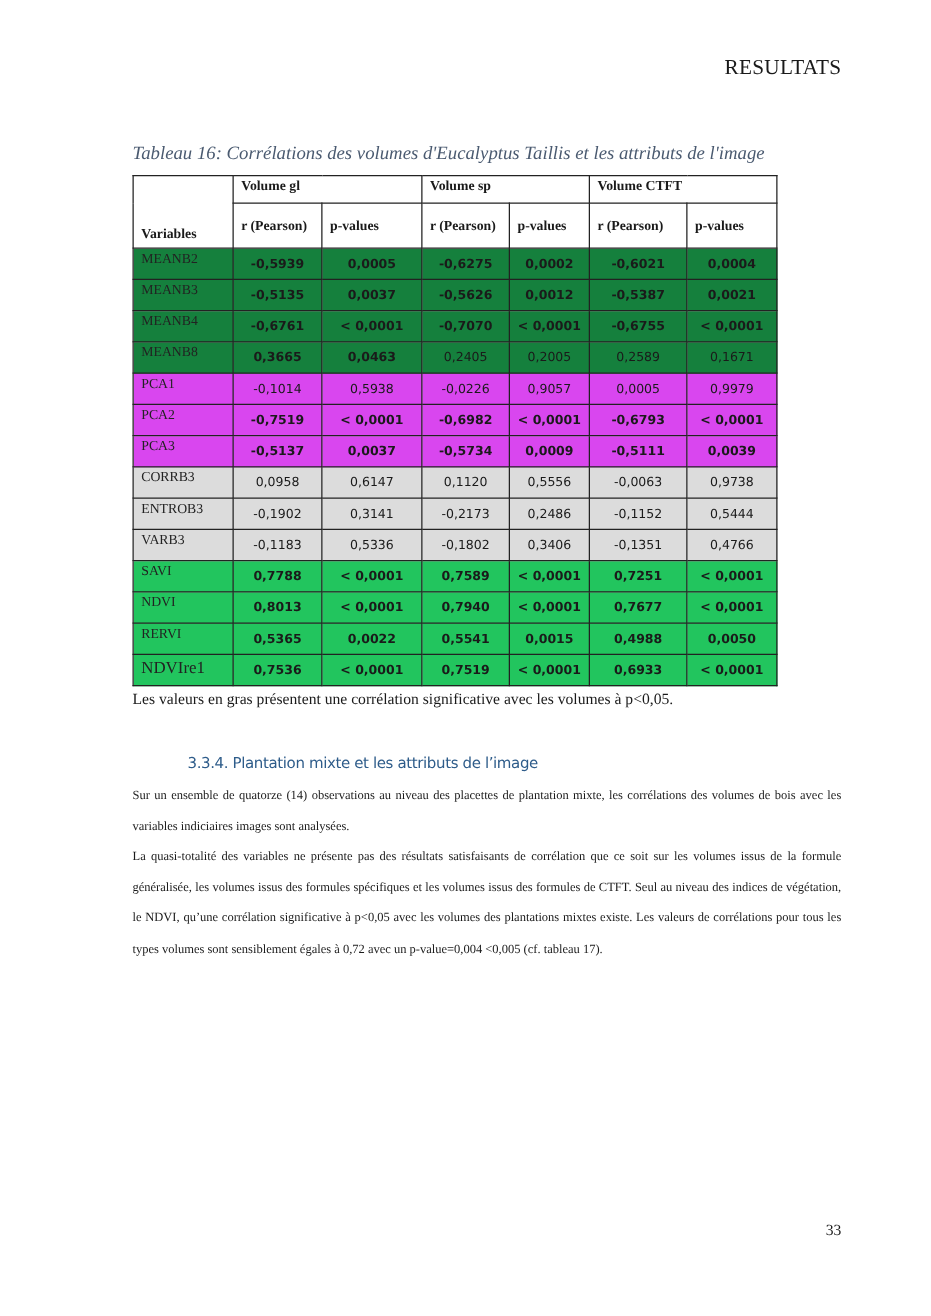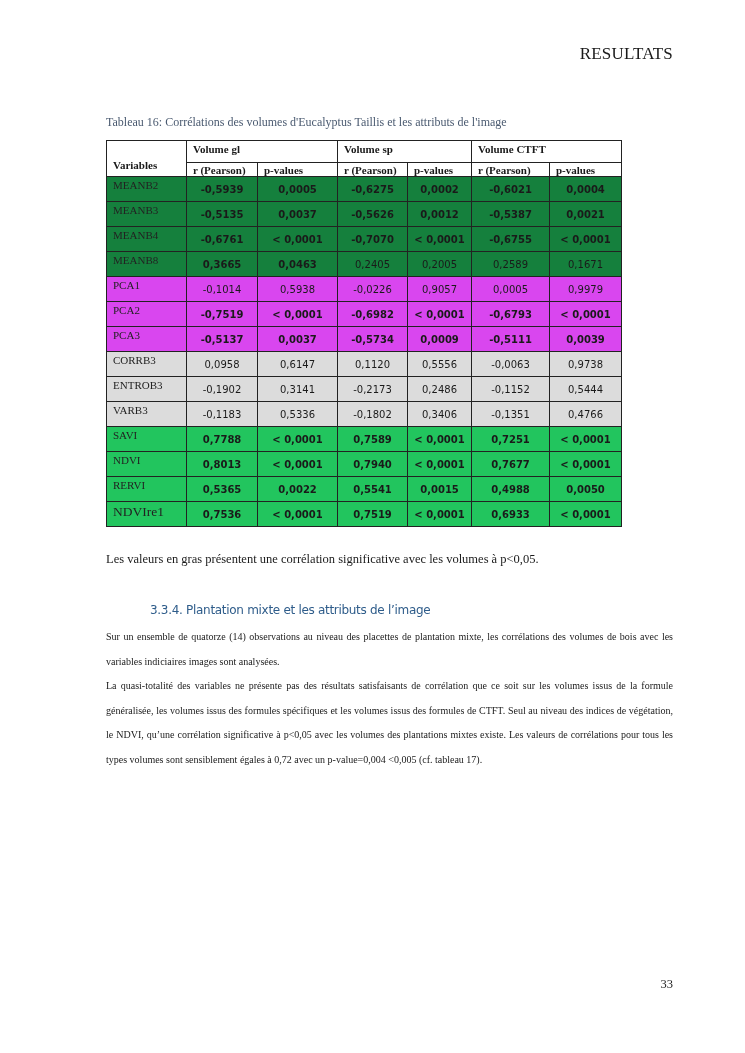--- a/index.html
+++ b/index.html
@@ -1,23 +1,23 @@
 <!DOCTYPE html>
 <html><head>
 <meta charset="utf-8">
 <style>
   html, body { margin: 0; padding: 0; background: #ffffff; }
   body { width: 745px; height: 1053px; position: relative; overflow: hidden; font-family: "Liberation Serif", serif; color: #1a1a1a; }
   .running-header { position: absolute; top: 44px; right: 72px; font-size: 17px; letter-spacing: 0.2px; }
-  .caption { position: absolute; top: 115px; left: 106px; font-size: 12px; color: #4a5a70; }
+  .caption { position: absolute; top: 115px; left: 106px; font-size: 15px; font-style: italic; color: #4a5a70; }
   table.corr { position: absolute; top: 140px; left: 106px; border-collapse: collapse; table-layout: fixed; width: 515px; }
   table.corr td, table.corr th { border: 1px solid #222; padding: 0; font-size: 11px; height: 25px; box-sizing: border-box; }
   table.corr th { font-weight: bold; text-align: left; padding-left: 6px; background: #ffffff; font-family: "Liberation Serif", serif; }
   table.corr th.grp { vertical-align: top; padding-top: 2px; height: 22px; }
-  table.corr th.sub { height: 14px; }
+  table.corr th.sub { height: 36px; }
   table.corr th.varhead { vertical-align: bottom; padding-bottom: 5px; }
   table.corr td.var { font-family: "Liberation Serif", serif; font-size: 11px; vertical-align: top; padding-left: 6px; padding-top: 2px; color: #222; }
   table.corr td.var.big { font-size: 13.5px; }
   table.corr td.val { font-family: "DejaVu Sans", sans-serif; font-size: 10px; text-align: center; vertical-align: middle; }
   table.corr td.val.sig { font-weight: bold; }
   tr.g-blue td { background: #15803d; }
   tr.g-orange td { background: #d946ef; }
   tr.g-gray td { background: #dcdcdc; }
   tr.g-yellow td { background: #22c55e; }
   .note { position: absolute; top: 552px; left: 106px; font-size: 12.5px; }

